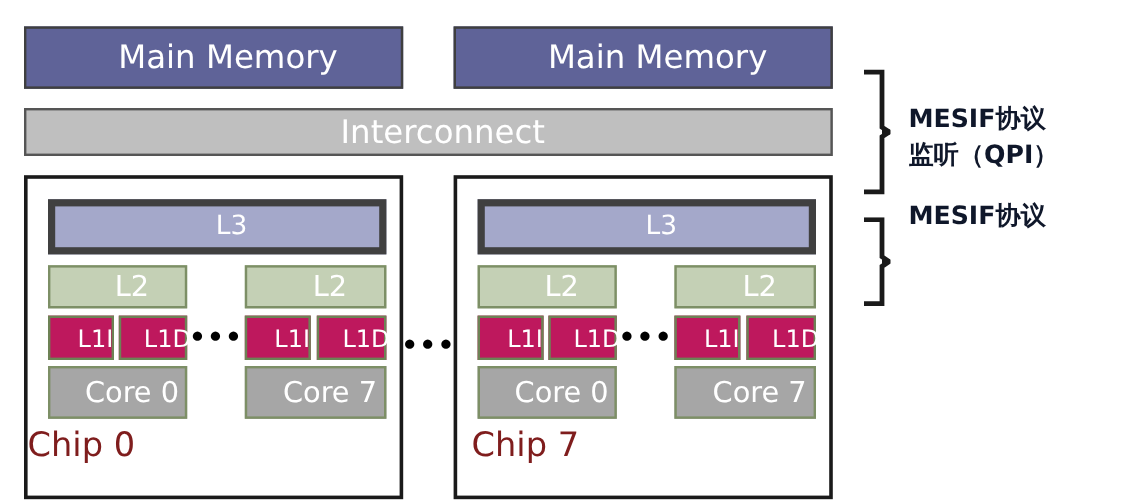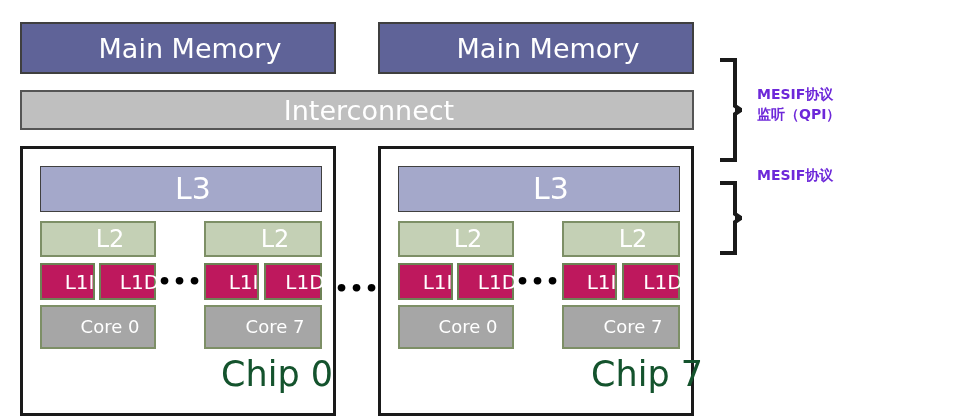--- a/index.html
+++ b/index.html
@@ -55,51 +55,51 @@
   .chip {
     position: absolute;
     box-sizing: border-box;
     background: #ffffff;
     border: 3px solid #1a1a1a;
   }
   .chip-label {
     position: absolute;
     left: 0;
     width: 100%;
-    text-align: right;
-    color: #14532d;
-    font-size: 35px;
+    text-align: left;
+    color: #7f1d1d;
+    font-size: 28px;
     line-height: 1;
     white-space: nowrap;
   }
 
   
   .l3 {
     background: #a4a8ca;
-    border: 1px solid #404040;
-    color: #ffffff;
-    font-size: 30px;
+    border: 6px solid #404040;
+    color: #ffffff;
+    font-size: 22px;
   }
   .l2 {
     background: #c4d0b5;
     border: 2px solid #7d8f66;
     color: #ffffff;
     font-size: 24px;
   }
   .l1 {
     background: #be185d;
     border: 2px solid #6d8255;
     color: #ffffff;
     font-size: 20px;
   }
   .core {
     background: #a6a6a6;
     border: 2px solid #7d8f66;
     color: #ffffff;
-    font-size: 18px;
+    font-size: 24px;
   }
 
   
   .ellipsis {
     position: absolute;
     color: #000000;
     font-size: 22px;
     font-weight: bold;
     line-height: 1;
     letter-spacing: 1px;
@@ -111,23 +111,23 @@
 
   
   .brace {
     position: absolute;
   }
   .brace svg { display: block; }
 
   
   .annotation {
     position: absolute;
-    color: #6d28d9;
+    color: #0f172a;
     font-weight: bold;
-    font-size: 14px;
+    font-size: 21px;
     line-height: 1.45;
     white-space: nowrap;
   }
   .annotation .ln { display: block; }
 </style>
 </head>
 <body>
 
 <div id="diagram">
 

